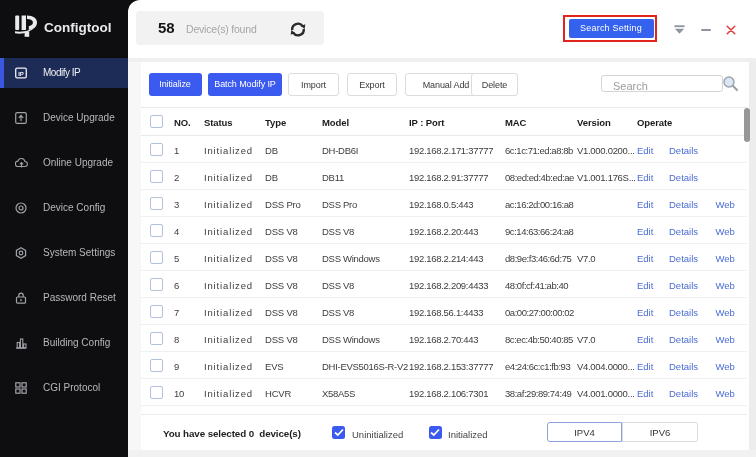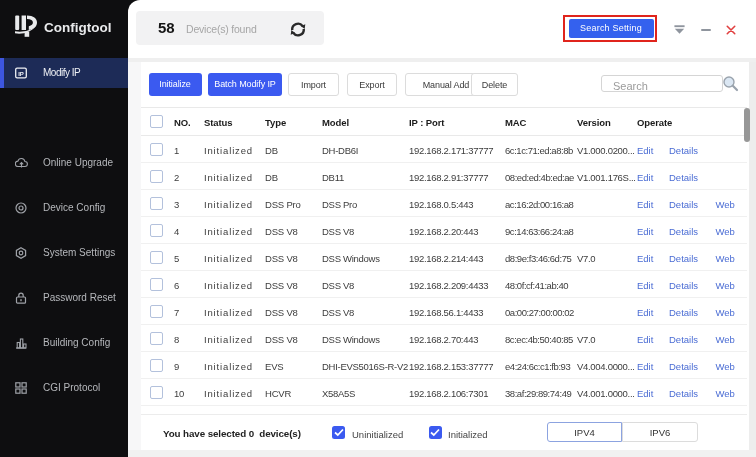--- a/index.html
+++ b/index.html
@@ -81,20 +81,27 @@
     <path d="M12 0.5 c6.4 0 10 2.9 10 7 c0 4 -3.2 6.6 -8.2 7.4 l0 -3.7 c2.9 -0.5 4.1 -1.9 4.1 -3.6 c0 -2.2 -2 -3.6 -5.9 -3.6 z" fill="#e9eaec"></path>
     <path d="M-0.5 16.2 c7 1.4 15.5 0.1 21.5 -5.4 c-4.5 6.5 -14 9 -21.5 7.4 z" fill="#e9eaec"></path>
   </svg>
   <div id="logoname">Configtool</div>
 <div class="mitem sel" style="top: 58px;">
       <span class="mico"><svg width="12" height="12" viewBox="0 0 12 12">
           <rect x="0.7" y="1.2" width="10.6" height="9.6" rx="1.4" fill="none" stroke="#eef0f4" stroke-width="1.3"></rect>
           <text x="6" y="8.6" font-size="6" font-weight="bold" fill="#eef0f4" text-anchor="middle" font-family="Liberation Sans">IP</text>
         </svg></span>
       <span class="mtxt">Modify IP</span>
+    </div>
+    <div class="mitem" style="top: 103px;">
+      <span class="mico"><svg width="12" height="12" viewBox="0 0 12 12">
+          <rect x="0.7" y="0.7" width="10.6" height="10.6" rx="1.4" fill="none" stroke="#9fa2a8" stroke-width="1.2"></rect>
+          <path d="M6 9 V4 M3.8 5.8 L6 3.4 L8.2 5.8" stroke="#9fa2a8" stroke-width="1.2" fill="none"></path>
+        </svg></span>
+      <span class="mtxt">Device Upgrade</span>
     </div>
     <div class="mitem" style="top: 148px;">
       <span class="mico"><svg width="13" height="12" viewBox="0 0 13 12">
           <path d="M3.2 9.5 a2.7 2.7 0 0 1 -0.3 -5.4 a3.6 3.6 0 0 1 7 0.4 a2.5 2.5 0 0 1 0 5 z" fill="none" stroke="#9fa2a8" stroke-width="1.1"></path>
           <path d="M6.5 10.5 V6 M4.8 7.4 L6.5 5.5 L8.2 7.4" stroke="#9fa2a8" stroke-width="1.1" fill="none"></path>
         </svg></span>
       <span class="mtxt">Online Upgrade</span>
     </div>
     <div class="mitem" style="top: 193px;">
       <span class="mico"><svg width="12" height="12" viewBox="0 0 12 12">

